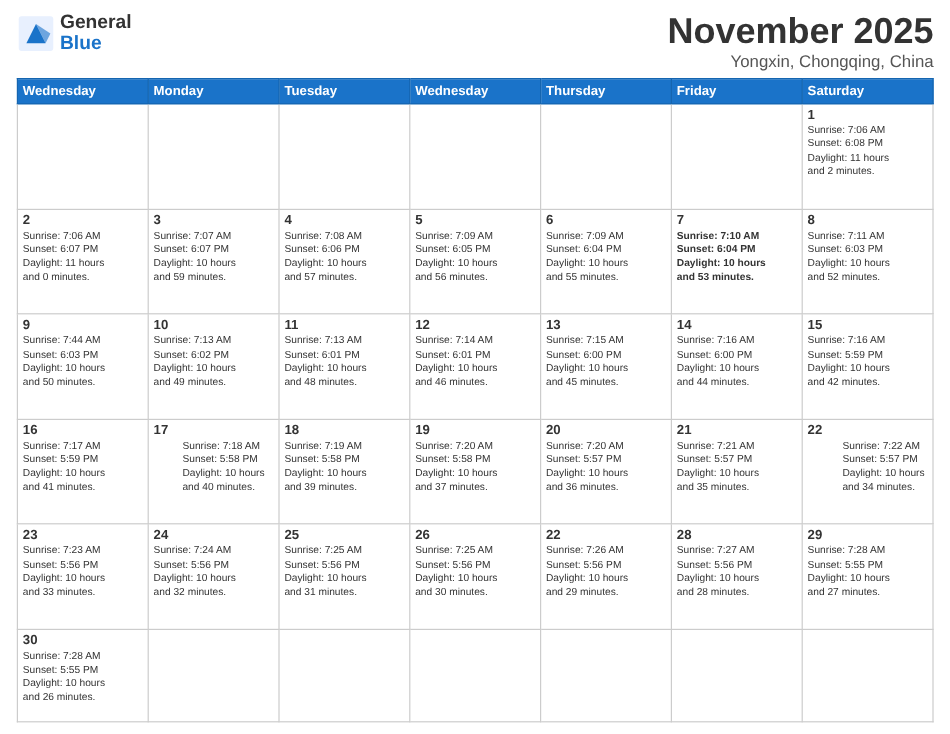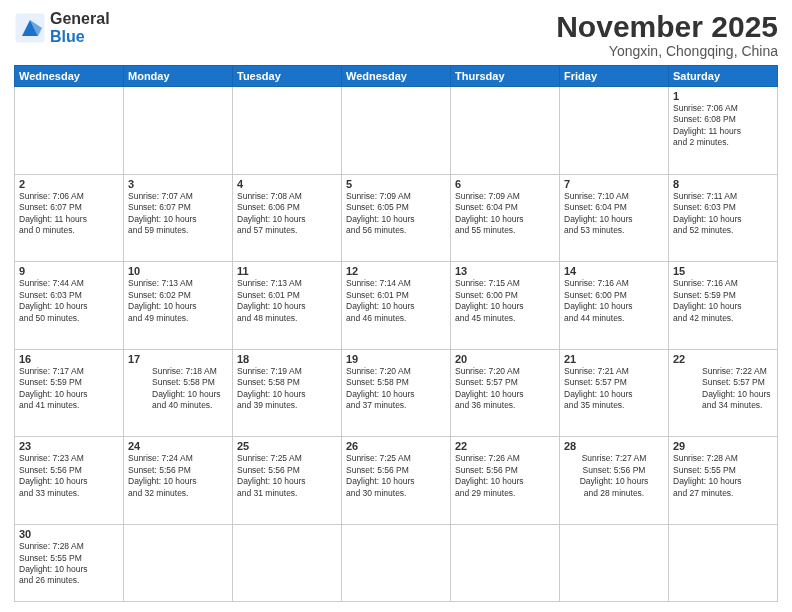--- a/index.html
+++ b/index.html
@@ -175,21 +175,21 @@
           </td>
           <td>
             <span class="day-number">6</span>
             <div class="day-info" style="white-space: pre-line;">Sunrise: 7:09 AM
 Sunset: 6:04 PM
 Daylight: 10 hours
 and 55 minutes.</div>
           </td>
           <td>
             <span class="day-number">7</span>
-            <div class="day-info" style="white-space: pre-line;">Sunrise: 7:10 AM
+            <div class="day-info" style="white-space: pre-line; font-weight: bold;">Sunrise: 7:10 AM
 Sunset: 6:04 PM
 Daylight: 10 hours
 and 53 minutes.</div>
           </td>
           <td>
             <span class="day-number">8</span>
             <div class="day-info" style="white-space: pre-line;">Sunrise: 7:11 AM
 Sunset: 6:03 PM
 Daylight: 10 hours
 and 52 minutes.</div>
@@ -328,21 +328,21 @@
           </td>
           <td>
             <span class="day-number">22</span>
             <div class="day-info" style="white-space: pre-line;">Sunrise: 7:26 AM
 Sunset: 5:56 PM
 Daylight: 10 hours
 and 29 minutes.</div>
           </td>
           <td>
             <span class="day-number">28</span>
-            <div class="day-info" style="white-space: pre-line; text-align: center;">Sunrise: 7:27 AM
+            <div class="day-info" style="white-space: pre-line;">Sunrise: 7:27 AM
 Sunset: 5:56 PM
 Daylight: 10 hours
 and 28 minutes.</div>
           </td>
           <td>
             <span class="day-number">29</span>
             <div class="day-info" style="white-space: pre-line;">Sunrise: 7:28 AM
 Sunset: 5:55 PM
 Daylight: 10 hours
 and 27 minutes.</div>

